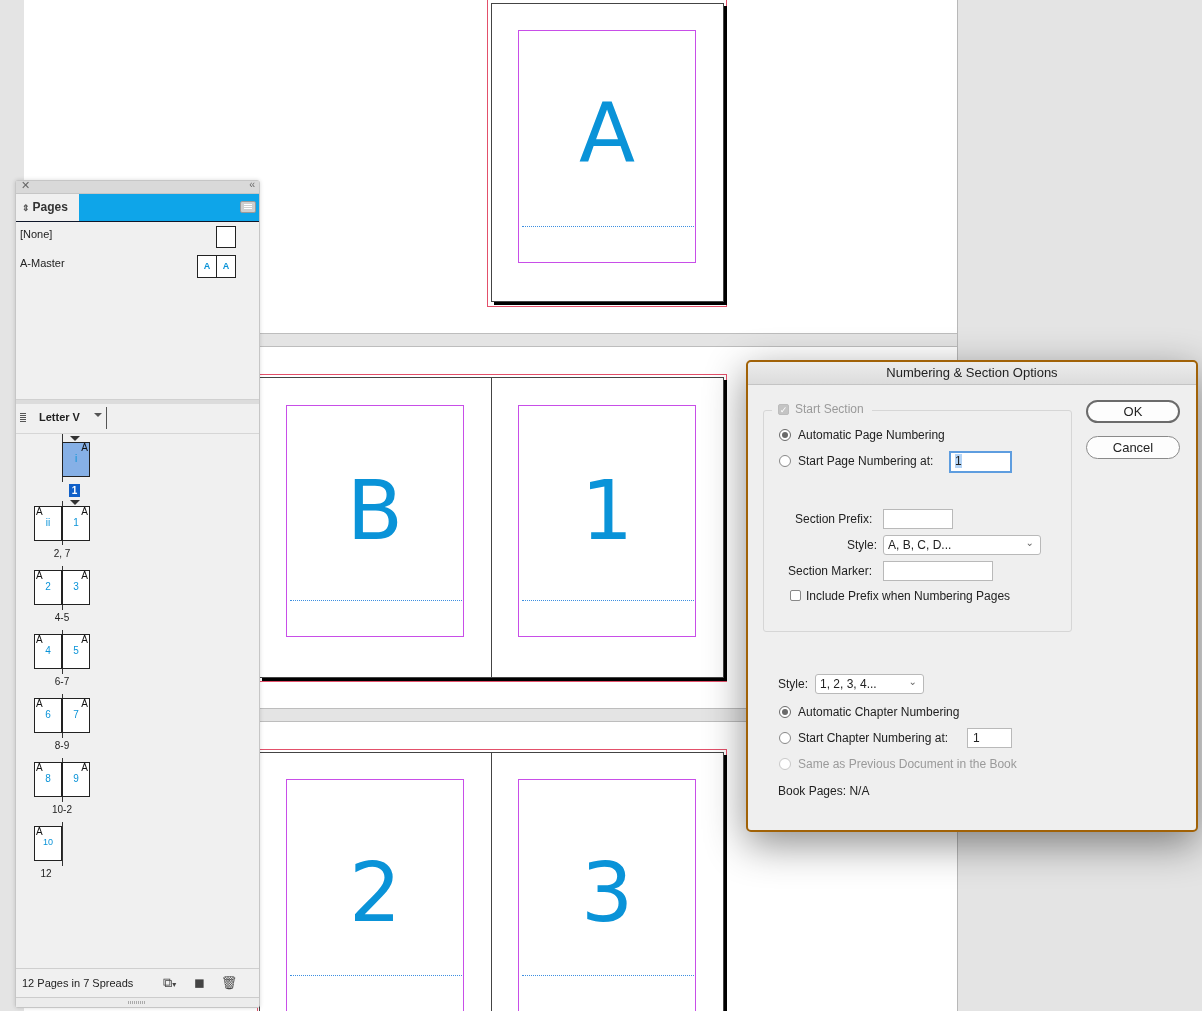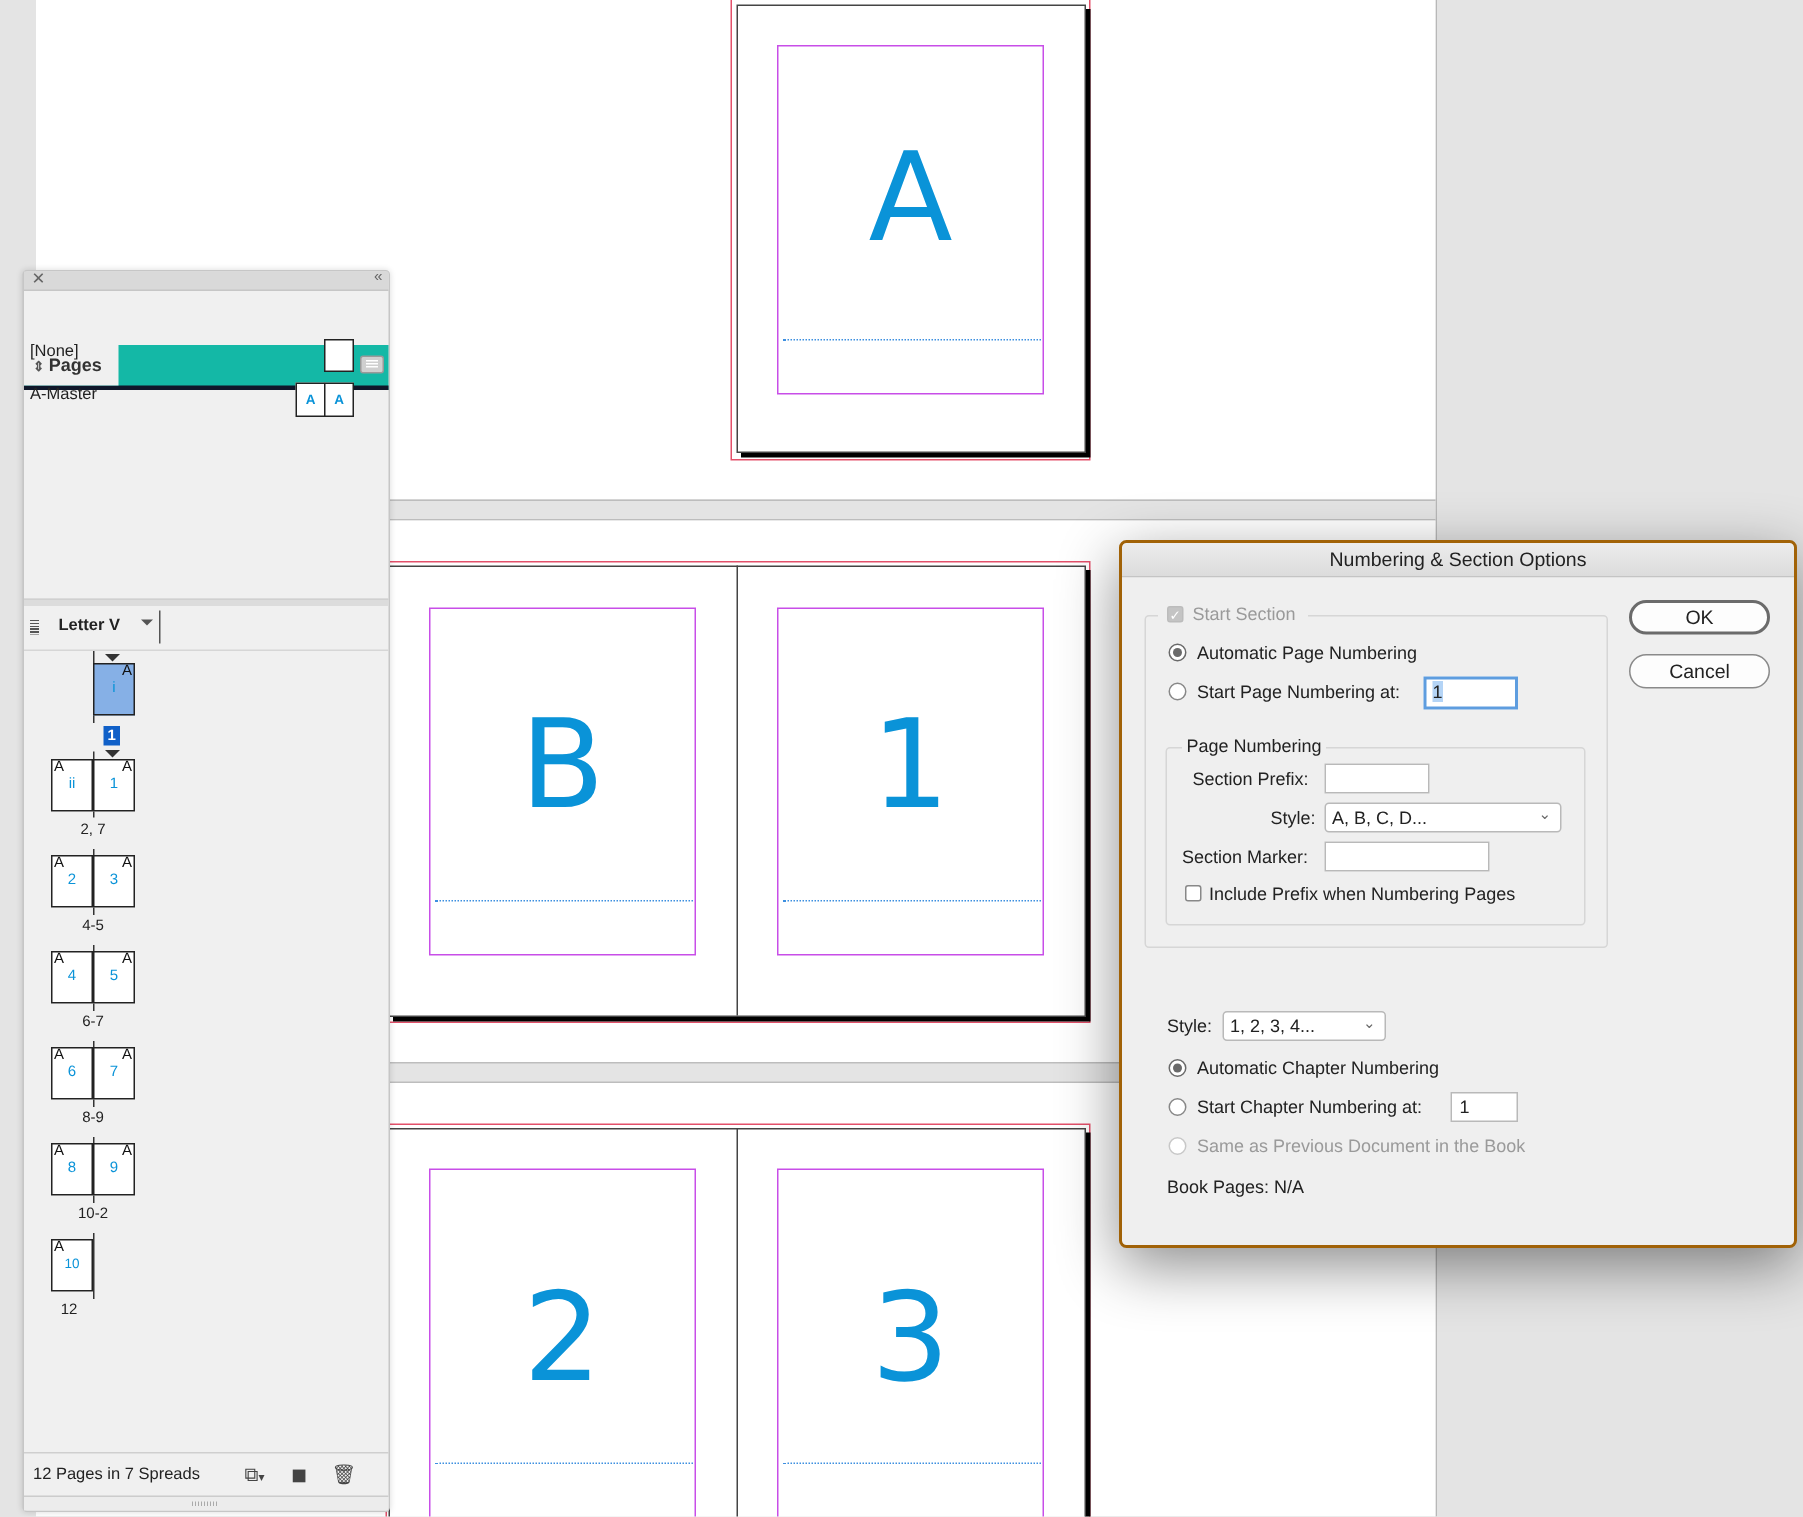--- a/index.html
+++ b/index.html
@@ -17,21 +17,21 @@
   .page-divider { position:absolute; width:1px; background:#444; }
   .margin-box { position:absolute; border:1px solid #c84ee8; }
   .baseline { position:absolute; border-top:1px dotted #3d8fe0; }
   .page-glyph { position:absolute; color:#0a93d8; font-family:"DejaVu Sans", sans-serif; font-size:82px; text-align:center; line-height:1; }
 
   
   .panel { position:absolute; left:15px; top:180px; width:243px; height:826px; background:#f0f0f0; border:1px solid #c6c6c6; border-radius:3px; box-shadow:0 0 4px rgba(0,0,0,0.15); }
   .panel-top { height:12px; background:#d9d9d9; border-bottom:1px solid #c6c6c6; position:relative; }
   .panel-close { position:absolute; left:5px; top:-2px; font-size:11px; color:#666; cursor:pointer; }
   .panel-collapse { position:absolute; right:5px; top:-2px; font-size:10px; color:#666; cursor:pointer; letter-spacing:-1px; }
-  .panel-tabbar { height:27px; background:#14b8a6; position:relative; border-bottom:3px solid #0f172a;margin-top:36px; }
+  .panel-tabbar { height:27px; background:#0ea5e9; position:relative; border-bottom:1px solid #0f172a; }
   .panel-tab { position:absolute; left:0; top:0; width:63px; height:27px; background:#f0f0f0; font-weight:bold; font-size:12px; line-height:27px; padding-left:6px; box-sizing:border-box; color:#333; }
   .panel-tab .tab-arrows { font-size:9px; color:#555; margin-right:3px; }
   .panel-menu-btn { position:absolute; right:3px; top:7px; width:16px; height:12px; border:1px solid #999; border-radius:2px; background:#cfcfcf; box-sizing:border-box; }
   .panel-menu-btn i { position:absolute; left:3px; right:3px; height:1px; background:#fff; }
   .master-row { position:absolute; left:4px; font-size:11px; color:#222; }
   .thumb { position:absolute; background:#fff; border:1px solid #222; box-sizing:border-box; }
   .thumb .lbl { position:absolute; left:0; right:0; text-align:center; color:#0a93d8; font-size:9px; font-weight:bold; }
   .master-divider { position:absolute; left:0; right:0; top:218px; height:4px; background:#dcdcdc; border-top:1px solid #d0d0d0; }
   .size-bar { position:absolute; left:0; right:0; top:222px; height:30px; border-bottom:1px solid #d6d6d6; }
   .size-grip { position:absolute; left:4px; top:10px; width:6px; height:10px; background:repeating-linear-gradient(#555 0 1px, transparent 1px 2px); }
@@ -258,23 +258,20 @@
   <span class="checkbox checked-dis" style="left:30px;top:42px;">✓</span>
   <span class="lbl-text disabled" style="left:47px;top:40px;">Start Section</span>
 
   <span class="radio on" style="left:31px;top:67px;"></span>
   <span class="lbl-text" style="left:50px;top:66px;">Automatic Page Numbering</span>
 
   <span class="radio" style="left:31px;top:93px;"></span>
   <span class="lbl-text" style="left:50px;top:92px;">Start Page Numbering at:</span>
   <div class="field focus" style="left:201px;top:89px;width:63px;height:22px;"><span>1</span></div>
 
-  <div class="group" style="left:29px;top:136px;width:278px;height:117px;">
-    <span class="group-legend" style="left:10px;">Page Numbering</span>
-  </div>
   <span class="lbl-text" style="left:47px;top:150px;">Section Prefix:</span>
   <div class="field" style="left:135px;top:147px;width:70px;"></div>
 
   <span class="lbl-text" style="left:99px;top:176px;">Style:</span>
   <div class="select" style="left:135px;top:173px;width:158px;">
     <span>A, B, C, D...</span>
     <span class="chev">⌄</span>
   </div>
 
   <span class="lbl-text" style="left:40px;top:202px;">Section Marker:</span>

